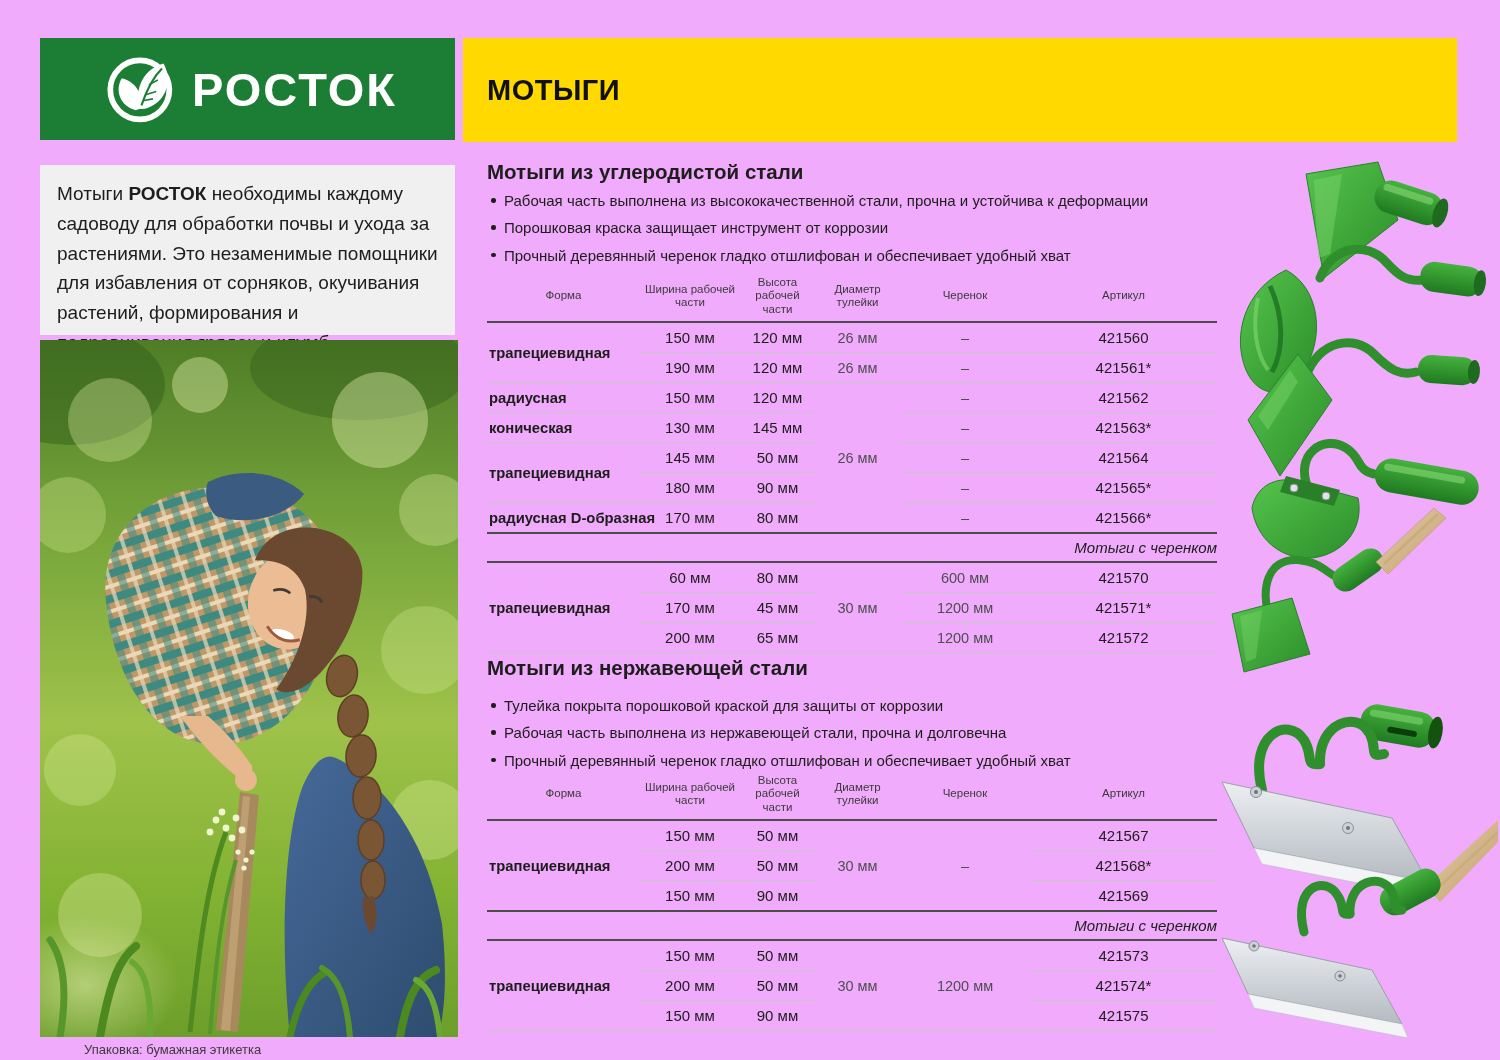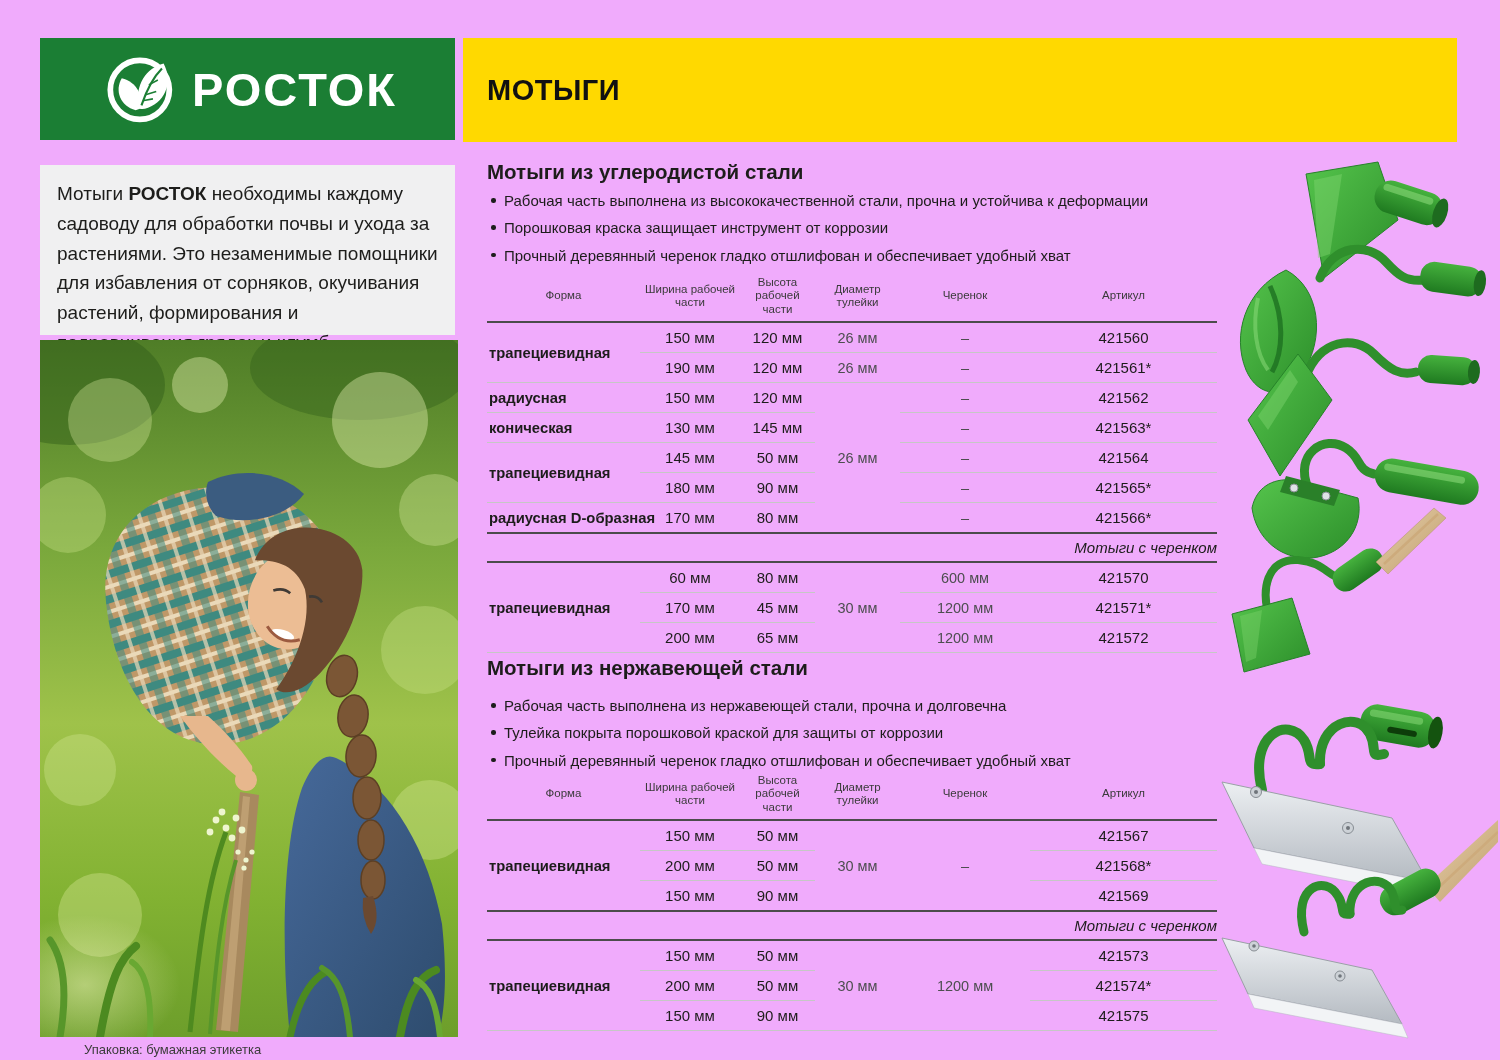--- a/index.html
+++ b/index.html
@@ -276,22 +276,22 @@
         <td class="dim">200 мм</td>
         <td class="dim">65 мм</td>
         <td class="soft">1200 мм</td>
         <td class="art">421572</td>
       </tr>
     </tbody>
   </table>
 
   <h2 class="section-title" id="s2-title">Мотыги из нержавеющей стали</h2>
   <ul class="bullets" id="s2-bullets">
+    <li>Тулейка покрыта порошковой краской для защиты от коррозии</li>
     <li>Рабочая часть выполнена из нержавеющей стали, прочна и долговечна</li>
-    <li>Тулейка покрыта порошковой краской для защиты от коррозии</li>
     <li>Прочный деревянный черенок гладко отшлифован и обеспечивает удобный хват</li>
   </ul>
 
   <table class="spec" id="table2">
     <colgroup>
         <col style="width:153px">
         <col style="width:100px">
         <col style="width:75px">
         <col style="width:85px">
         <col style="width:130px">

